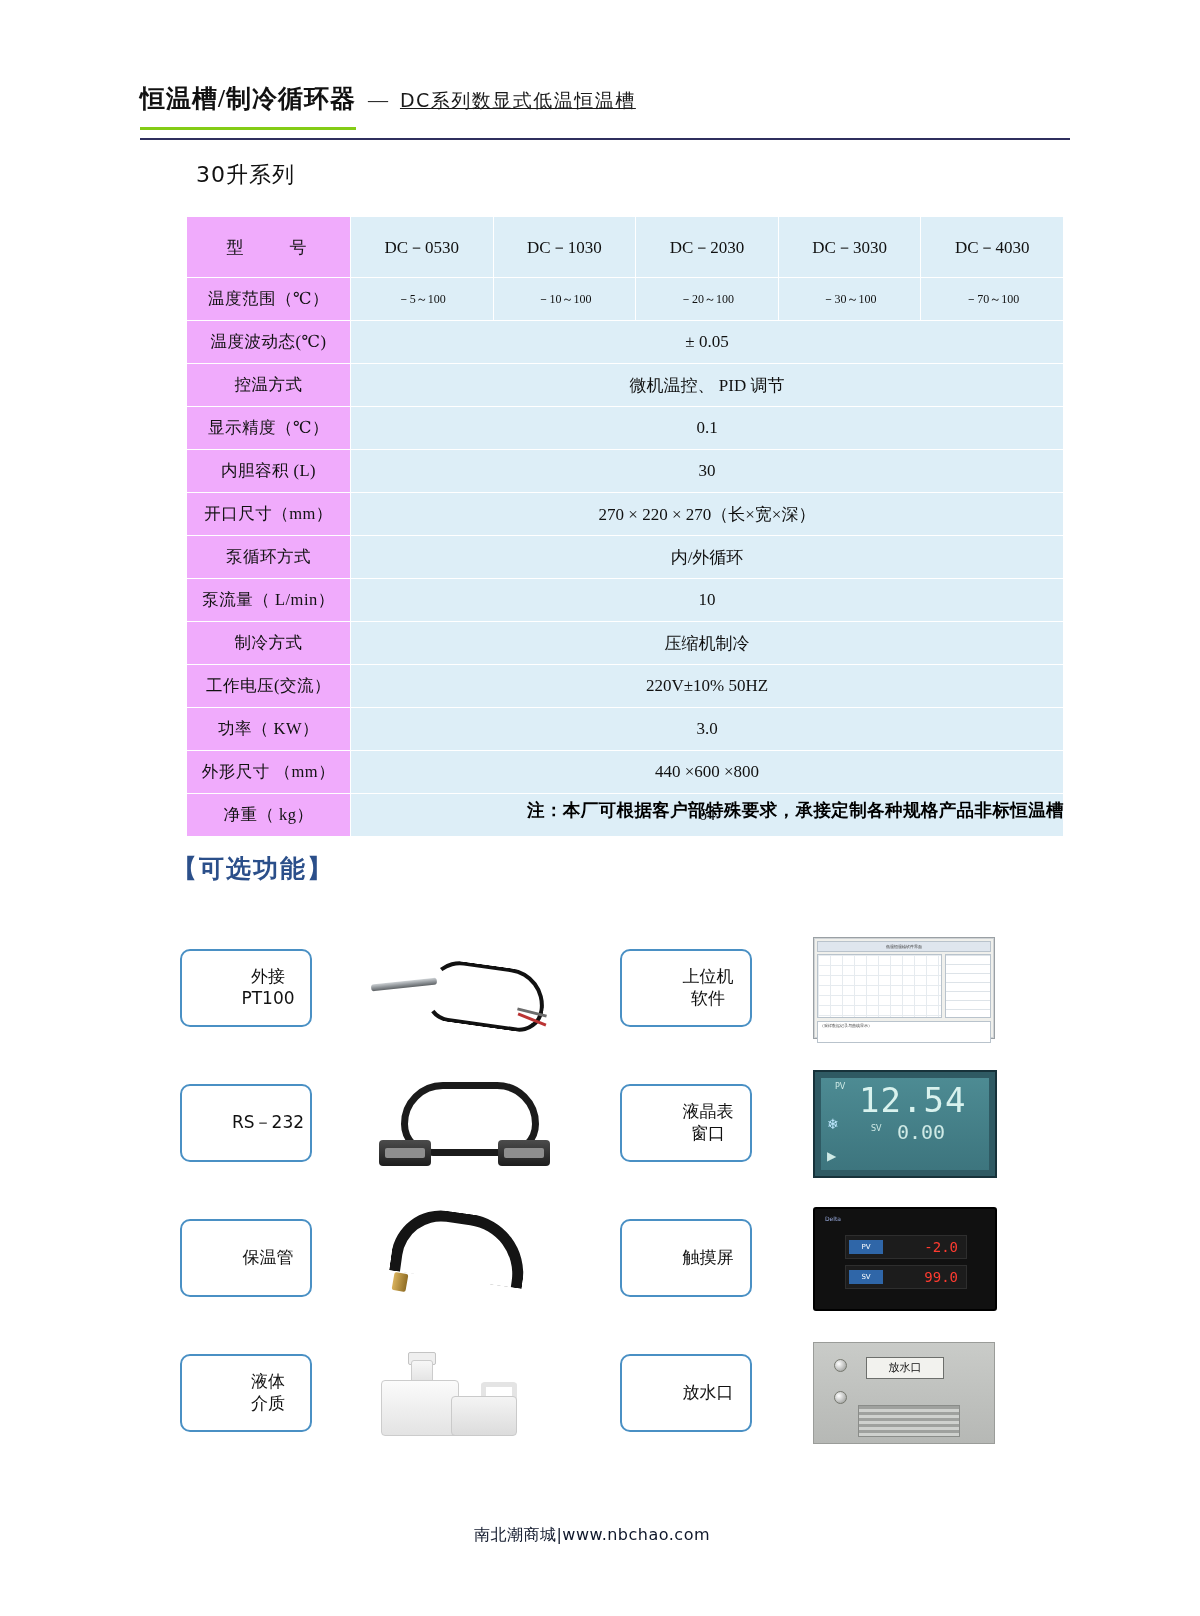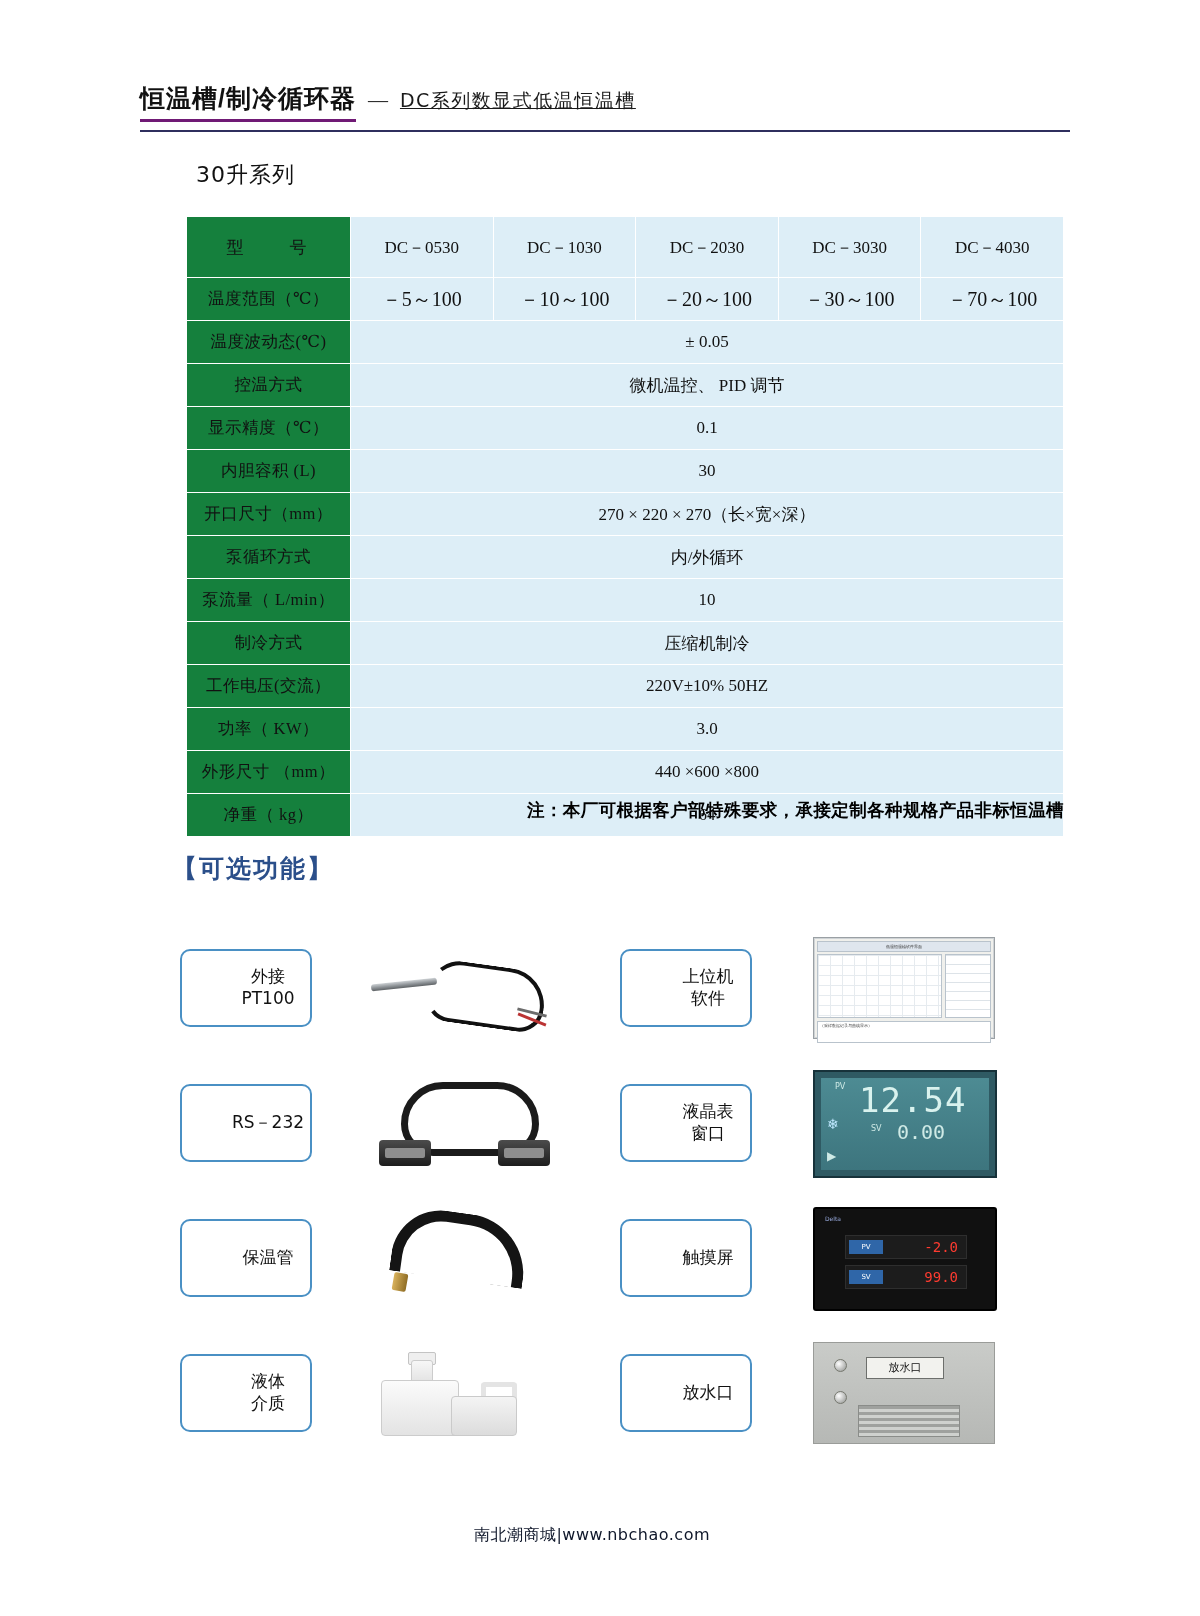--- a/index.html
+++ b/index.html
@@ -23,27 +23,27 @@
     top: 82px;
     width: 930px;
   }
   .header-row {
     display: flex;
     align-items: baseline;
     gap: 10px;
     padding-bottom: 6px;
   }
   .header-title {
-    font-family: Liberation Sans, sans-serif;
+    font-family: Liberation Serif, serif;
     font-size: 25px;
     font-weight: bold;
     letter-spacing: 1px;
     color: #111111;
-    border-bottom: 3px solid #701a75;
-    padding-bottom: 4px;
+    border-bottom: 3px solid #84cc16;
+    padding-bottom: 12px;
   }
   .header-dash {
     font-size: 20px;
     color: #222;
     padding: 0 2px;
   }
   .header-sub {
     font-family: "DejaVu Sans", "Liberation Sans", sans-serif;
     font-size: 19px;
     letter-spacing: 1.5px;
@@ -81,34 +81,34 @@
   }
   .spec-table td {
     border: 1px solid #ffffff;
     background: #ddeef7;
     text-align: center;
     height: 38px;
     padding: 2px 4px;
     color: #111;
   }
   .spec-table td.label {
-    background: #15803d;
+    background: #f0abfc;
     width: 155px;
     font-size: 16.5px;
     letter-spacing: 0.5px;
   }
   .spec-table tr.head td {
     height: 56px;
     font-size: 17px;
   }
   .spec-table tr.head td.label {
     letter-spacing: 4px;
   }
   .spec-table td.val {
-    font-size: 20px;
+    font-size: 12px;
   }
   .spec-table td.merged {
     font-size: 17px;
   }
 
   
   .note {
     position: absolute;
     right: 136px;
     top: 798px;

